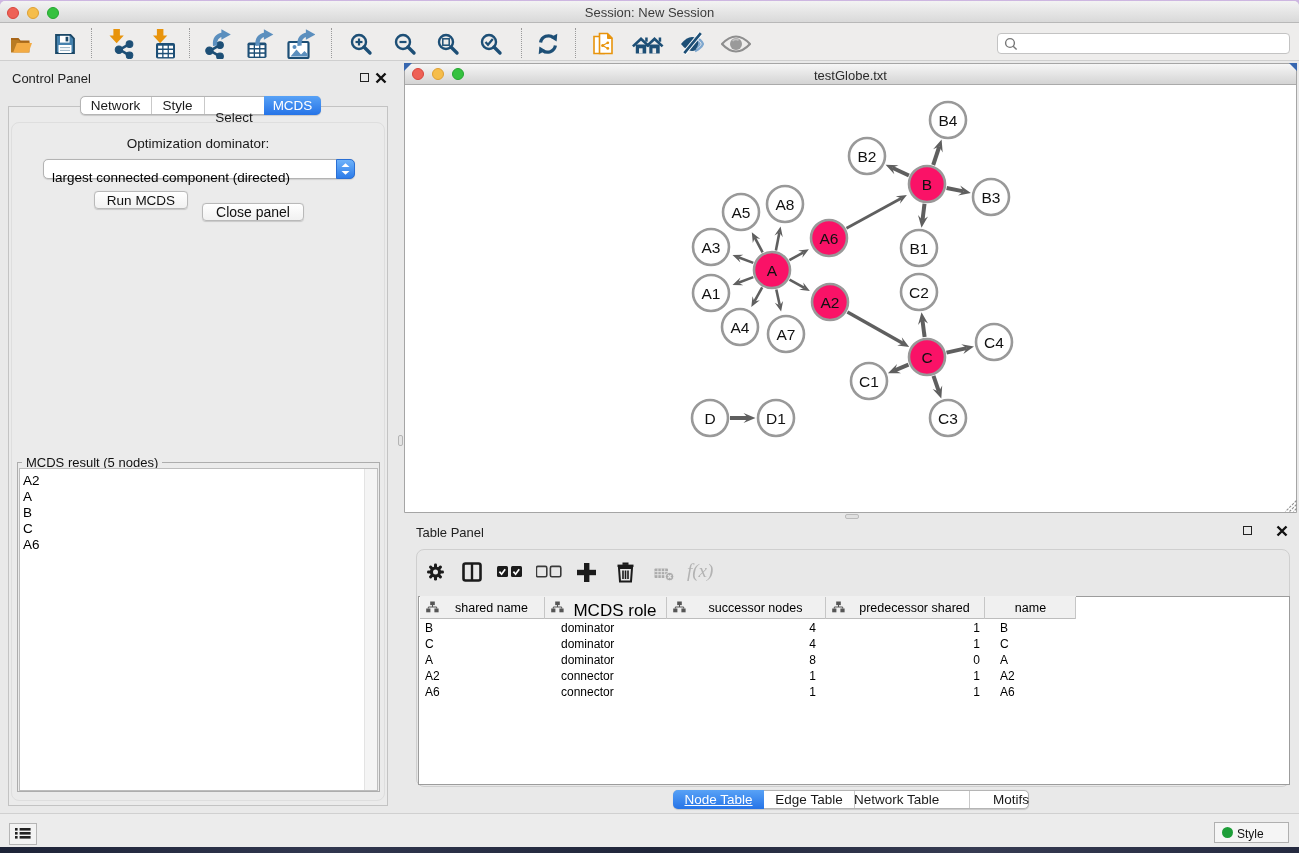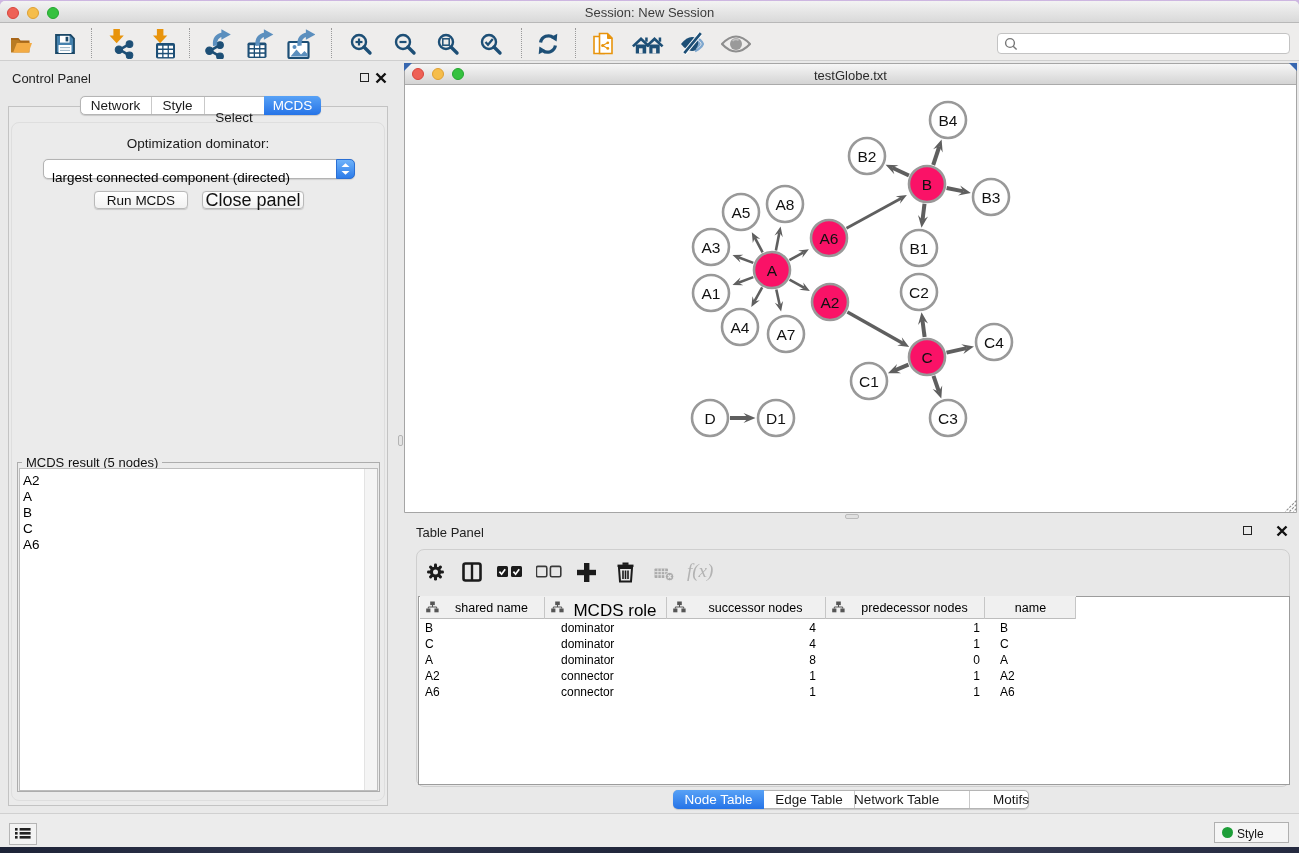--- a/index.html
+++ b/index.html
@@ -192,21 +192,21 @@
 <div style="position:absolute;left:264px;top:96px;width:57px;height:19px;line-height:19px;text-align:center;font-size:13.5px;background:linear-gradient(#58a2f6,#2573e7);color:#fff;border-radius:0 5px 5px 0;">MCDS</div>
 <div class="abs" style="left:0;top:136px;width:396px;text-align:center;font-size:13.5px;color:#1a1a1a">Optimization dominator:</div>
 <div class="abs" style="left:43px;top:159px;width:312px;height:20px;background:#fff;border:1px solid #b3b3b3;border-radius:5px;box-shadow:0 0.5px 1px rgba(0,0,0,.12)"></div>
 <div class="abs" style="left:52px;top:170px;font-size:13.5px;color:#000">largest connected component (directed)</div>
 <div class="abs" style="left:336px;top:159px;width:19px;height:20px;background:linear-gradient(#6db2fa,#2d7ce9);border-radius:0 5px 5px 0;border:1px solid #2a6fd4"></div>
 <svg class="abs" style="left:339px;top:162px" width="13" height="14" viewBox="0 0 13 14">
     <path d="M2.5,5 L6.5,1.2 L10.5,5 z" fill="#fff"></path>
     <path d="M2.5,9 L6.5,12.8 L10.5,9 z" fill="#fff"></path>
   </svg>
 <div class="abs" style="left:94px;top:191px;width:94px;height:18px;background:linear-gradient(#ffffff,#f1f1f1);border:1px solid #b9b9b9;border-radius:4px;box-shadow:0 0.5px 1px rgba(0,0,0,.15);line-height:17px;text-align:center;font-size:13.5px;color:#111">Run MCDS</div>
-<div class="abs" style="left:202px;top:191px;width:102px;height:18px;background:linear-gradient(#ffffff,#f1f1f1);border:1px solid #b9b9b9;border-radius:4px;box-shadow:0 0.5px 1px rgba(0,0,0,.15);line-height:17px;text-align:center;font-size:18px;color:#111">Close panel</div>
+<div class="abs" style="left:202px;top:203px;width:102px;height:18px;background:linear-gradient(#ffffff,#f1f1f1);border:1px solid #b9b9b9;border-radius:4px;box-shadow:0 0.5px 1px rgba(0,0,0,.15);line-height:17px;text-align:center;font-size:14px;color:#111">Close panel</div>
 <div class="abs" style="left:17px;top:462px;width:363px;height:330px;border:1px solid #adadad"></div>
 <div class="abs" style="left:22px;top:455px;background:#ebebeb;padding:0 4px;font-size:13px;color:#111">MCDS result (5 nodes)</div>
 <div class="abs" style="left:19px;top:468px;width:359px;height:323px;background:#fff;border:1px solid #bdbdbd"></div>
 <div class="abs" style="left:364px;top:469px;width:13px;height:321px;background:#f4f4f4;border-left:1px solid #e3e3e3"></div>
 <div class="abs" style="left:23px;top:473px;font-size:13.5px;color:#000;line-height:16px">A2<br>A<br>B<br>C<br>A6</div>
 <div class="abs" style="left:398px;top:435px;width:5px;height:11px;background:#e4e4e4;border:1px solid #b4b4b4;border-radius:2px"></div>
 <div class="abs" style="left:404px;top:63px;width:893px;height:450px;background:#fff;border:1px solid #a5a5a5;border-radius:4px 4px 0 0"></div>
 <div class="abs" style="left:405px;top:64px;width:891px;height:21px;background:linear-gradient(#f6f6f6,#d4d4d4);border-bottom:1px solid #aaa;border-radius:4px 4px 0 0"></div>
 <svg class="abs" style="left:404px;top:63px" width="8" height="8">
     <path d="M0,0 h8 L0,8 z" fill="#3767b0"></path>
@@ -390,21 +390,21 @@
     <path d="M6.5,4 v2 M2.3,7.5 v-1.5 h8.4 v1.5" stroke="#555" fill="none" stroke-width="1"></path>
   </svg>
 <div style="position:absolute;left:689px;top:601px;width:133px;text-align:center;font-size:12.5px;color:#000">successor nodes</div>
 <div style="position:absolute;left:825px;top:597px;width:1px;height:22px;background:#c6c6c6"></div>
 <svg style="position:absolute;left:832px;top:601px" width="13" height="12" viewBox="0 0 13 12">
     <rect x="4.2" y="0.5" width="4.6" height="3.6" fill="#555"></rect>
     <rect x="0.2" y="7.5" width="4.2" height="3.8" fill="#555"></rect>
     <rect x="8.4" y="7.5" width="4.2" height="3.8" fill="#555"></rect>
     <path d="M6.5,4 v2 M2.3,7.5 v-1.5 h8.4 v1.5" stroke="#555" fill="none" stroke-width="1"></path>
   </svg>
-<div style="position:absolute;left:848px;top:601px;width:133px;text-align:center;font-size:12.5px;color:#000">predecessor nodes</div>
+<div style="position:absolute;left:848px;top:601px;width:133px;text-align:center;font-size:12.5px;color:#000">predecessor shared</div>
 <div style="position:absolute;left:984px;top:597px;width:1px;height:22px;background:#c6c6c6"></div>
 <div style="position:absolute;left:985px;top:601px;width:91px;text-align:center;font-size:12.5px;color:#000">name</div>
 <div style="position:absolute;left:1075px;top:597px;width:1px;height:22px;background:#c6c6c6"></div>
 <div style="position:absolute;left:425px;top:621px;font-size:12px">B</div>
 <div style="position:absolute;left:561px;top:621px;font-size:12px">dominator</div>
 <div style="position:absolute;left:700px;top:621px;width:116px;text-align:right;font-size:12px">4</div>
 <div style="position:absolute;left:860px;top:621px;width:120px;text-align:right;font-size:12px">1</div>
 <div style="position:absolute;left:1000px;top:621px;font-size:12px">B</div>
 <div style="position:absolute;left:425px;top:637px;font-size:12px">C</div>
 <div style="position:absolute;left:561px;top:637px;font-size:12px">dominator</div>
@@ -420,21 +420,21 @@
 <div style="position:absolute;left:561px;top:669px;font-size:12px">connector</div>
 <div style="position:absolute;left:700px;top:669px;width:116px;text-align:right;font-size:12px">1</div>
 <div style="position:absolute;left:860px;top:669px;width:120px;text-align:right;font-size:12px">1</div>
 <div style="position:absolute;left:1000px;top:669px;font-size:12px">A2</div>
 <div style="position:absolute;left:425px;top:685px;font-size:12px">A6</div>
 <div style="position:absolute;left:561px;top:685px;font-size:12px">connector</div>
 <div style="position:absolute;left:700px;top:685px;width:116px;text-align:right;font-size:12px">1</div>
 <div style="position:absolute;left:860px;top:685px;width:120px;text-align:right;font-size:12px">1</div>
 <div style="position:absolute;left:1000px;top:685px;font-size:12px">A6</div>
 <div style="position:absolute;left:673px;top:790px;width:356px;height:19px;background:#fff;border:1px solid #b5b5b5;border-radius:5px;box-shadow:0 0.5px 1px rgba(0,0,0,.15)"></div>
-<div style="position:absolute;left:673px;top:790px;width:91px;height:19px;line-height:19px;text-align:center;font-size:13.5px;background:linear-gradient(#58a2f6,#2573e7);color:#fff;border-radius:5px 0 0 5px;">Node Table</div>
+<div style="position:absolute;left:673px;top:790px;width:91px;height:19px;line-height:19px;text-align:center;font-size:13.5px;background:linear-gradient(#58a2f6,#2573e7);color:#fff;border-radius:5px 0 0 5px;text-decoration:underline;">Node Table</div>
 <div style="position:absolute;left:764px;top:790px;width:90px;height:19px;line-height:19px;text-align:center;font-size:13.5px;color:#1a1a1a;">Edge Table</div>
 <div style="position:absolute;left:854px;top:791px;width:1px;height:17px;background:#c9c9c9"></div>
 <div style="position:absolute;left:854px;top:790px;width:115px;height:19px;line-height:19px;text-align:left;font-size:13.5px;color:#1a1a1a;">Network Table</div>
 <div style="position:absolute;left:969px;top:791px;width:1px;height:17px;background:#c9c9c9"></div>
 <div style="position:absolute;left:969px;top:790px;width:60px;height:19px;line-height:19px;text-align:right;font-size:13.5px;color:#1a1a1a;">Motifs</div>
 <div class="abs" style="left:0;top:813px;width:1299px;height:34px;background:#ececec;border-top:1px solid #d0d0d0"></div>
 <div class="abs" style="left:9px;top:823px;width:28px;height:22px;background:#f3f3f3;border:1px solid #b5b5b5"></div>
 <svg class="abs" style="left:15px;top:828px" width="16" height="13" viewBox="0 0 16 13">
     <g transform="translate(0,0)">
       <rect x="0" y="0" width="2.6" height="2.6" fill="#222"></rect>

